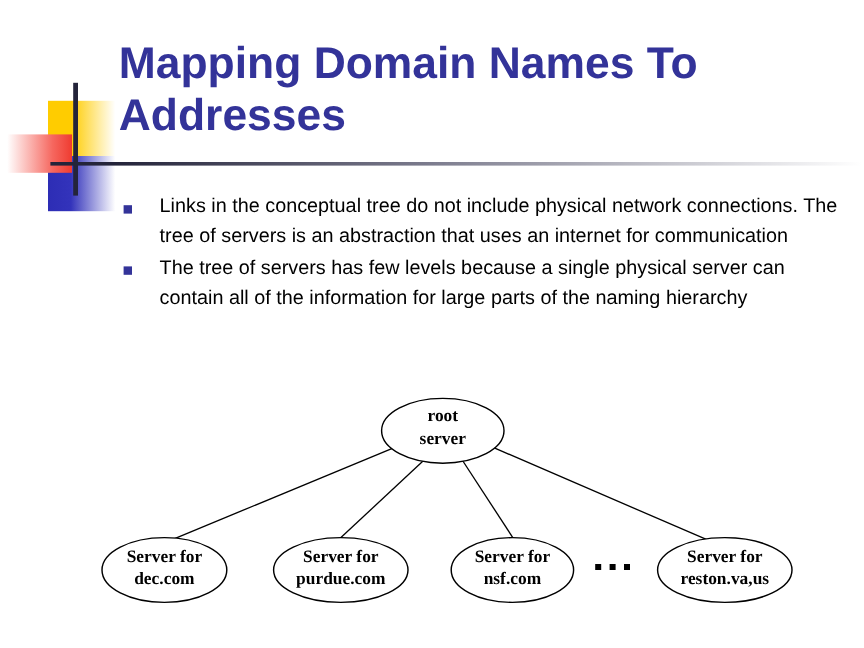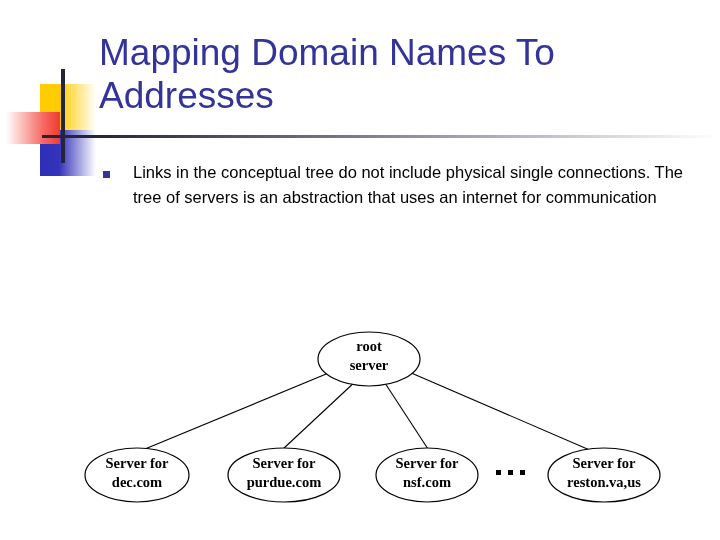--- a/index.html
+++ b/index.html
@@ -56,21 +56,21 @@
   }
 
   
   .title {
     position: absolute;
     left: 99px; top: 31px;
     width: 600px;
     color: #333399;
     font-size: 37px;
     line-height: 43px;
-    font-weight: 400;
+    font-weight: 700;
     letter-spacing: 0px;
   }
 
   
   .bullets {
     position: absolute;
     left: 99px; top: 160px;
     width: 600px;
   }
   .bullet-row {
@@ -117,21 +117,25 @@
     <div class="sw-red"></div>
     <div class="logo-vline"></div>
   </div>
   <div class="logo-hline"></div>
 
   <div class="title">Mapping Domain Names To Addresses</div>
 
   <div class="bullets">
     <div class="bullet-row">
       <span class="bullet-marker"></span>
-      <span class="bullet-text">Links in the conceptual tree do not include physical single connections. The tree of servers is an abstraction that uses an internet for communication</span>
+      <span class="bullet-text">Links in the conceptual tree do not include physical network connections. The tree of servers is an abstraction that uses an internet for communication</span>
+    </div>
+    <div class="bullet-row">
+      <span class="bullet-marker"></span>
+      <span class="bullet-text">The tree of servers has few levels because a single physical server can contain all of the information for large parts of the naming hierarchy</span>
     </div>
   </div>
 
   <div class="diagram">
     <svg width="720" height="222" viewBox="0 0 720 222" xmlns="http://www.w3.org/2000/svg">
 
       <g stroke="#000000" stroke-width="1.1" fill="none">
         <line x1="331" y1="54" x2="145" y2="131"></line>
         <line x1="357" y1="62" x2="283" y2="131"></line>
         <line x1="383" y1="62" x2="428" y2="131"></line>

